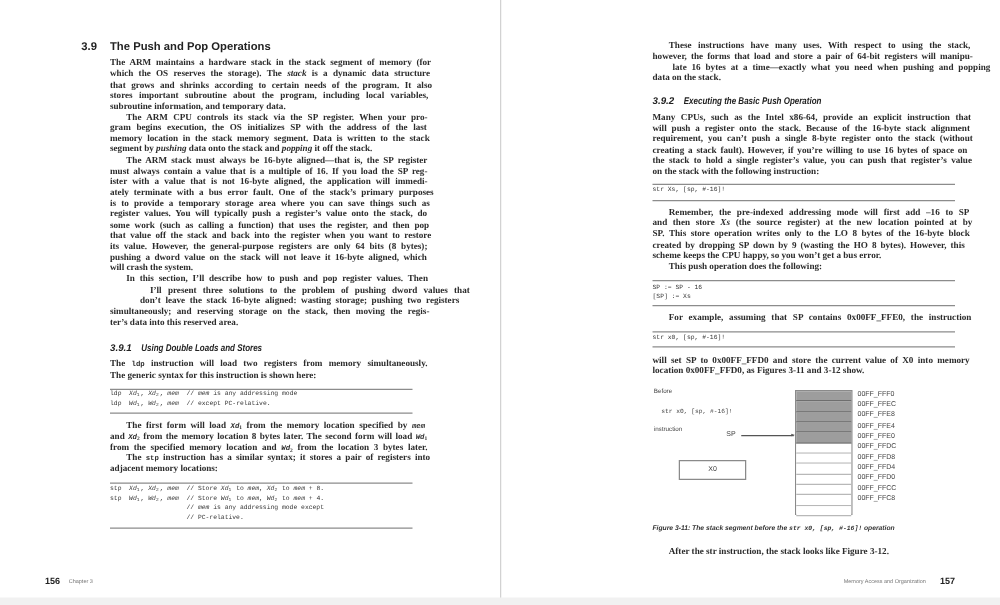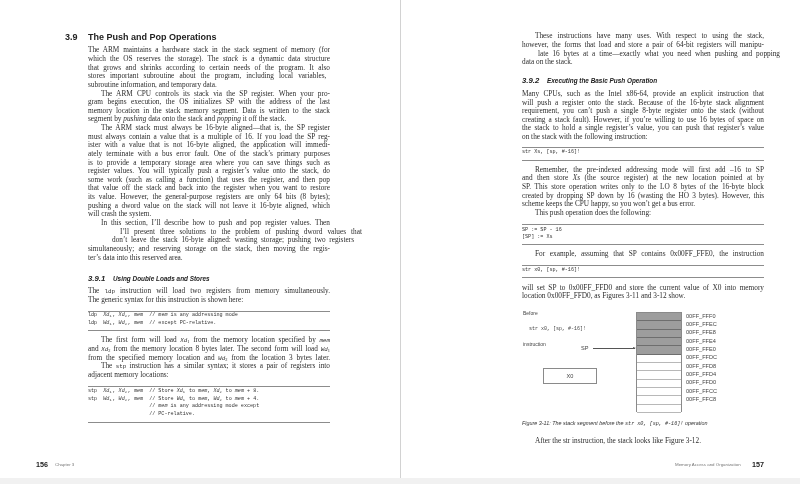--- a/index.html
+++ b/index.html
@@ -12,21 +12,21 @@
   .page.left { left: 0; }
   .page.right { left: 400px; }
   .bottom-edge { position: absolute; left: 0; top: 478px; width: 800px; height: 6px; background: #f1f1f1; }
   .gutter { position: absolute; left: 399.5px; top: 0; width: 1.4px; height: 480px; background: #d2d2d2; }
 
   .block { position: absolute; width: 242px; }
   .left .block { left: 88px; }
   .right .block { left: 122px; }
 
   .para { font-size: 7.3px; line-height: 8.63px; }
-  .line { white-space: nowrap; height: 8.63px; overflow: visible; }
+  .line { white-space: nowrap; height: 8.63px; overflow: visible; font-weight: bold; }
   .para.indent .line:first-child { padding-left: 13px; }
   .line-inner { display: inline-block; white-space: nowrap; }
 
   .seg-em { font-style: italic; }
   .seg-code { font-family: "Liberation Mono", monospace; font-size: 0.8em; }
   .seg-code-em { font-family: "Liberation Mono", monospace; font-size: 0.8em; font-style: italic; }
   .seg-sub { font-size: 0.6em; vertical-align: -0.3em; }
 
   .code { font-family: "Liberation Mono", monospace; font-size: 5.1px; line-height: 7.8px; color: #333; }
   .code-line { white-space: pre; height: 7.8px; }
@@ -173,21 +173,21 @@
   <div class="rule" style="top:146.5px"></div>
   <div class="block code" style="top:149.2px">
       <div class="code-line last"><span class="line-inner"><span>str Xs, [sp, #-16]!</span></span></div>
     </div>
   <div class="rule" style="top:159.6px"></div>
 
   <div class="block para indent" style="top:165.7px">
       <div class="line"><span class="line-inner" style="word-spacing: 2.76406px;"><span>Remember, the pre-indexed addressing mode will first add –16 to SP</span></span></div>
       <div class="line"><span class="line-inner" style="word-spacing: 2.66827px;"><span>and then store </span><span class="seg-em">Xs</span><span> (the source register) at the new location pointed at by</span></span></div>
       <div class="line"><span class="line-inner" style="word-spacing: 1.79129px;"><span>SP. This store operation writes only to the LO 8 bytes of the 16-byte block</span></span></div>
-      <div class="line"><span class="line-inner" style="word-spacing: 1.40144px;"><span>created by dropping SP down by 16 (wasting the HO 3 bytes). However, this</span></span></div>
+      <div class="line"><span class="line-inner" style="word-spacing: 1.40144px;"><span>created by dropping SP down by 9 (wasting the HO 8 bytes). However, this</span></span></div>
       <div class="line last"><span class="line-inner"><span>scheme keeps the CPU happy, so you won’t get a bus error.</span></span></div>
     </div>
   <div class="block para indent" style="top:208.85px">
       <div class="line last"><span class="line-inner"><span>This push operation does the following:</span></span></div>
     </div>
 
   <div class="rule" style="top:224.3px"></div>
   <div class="block code" style="top:226.5px">
       <div class="code-line"><span class="line-inner"><span>SP := SP - 16</span></span></div>
       <div class="code-line last"><span class="line-inner"><span>[SP] := Xs</span></span></div>

